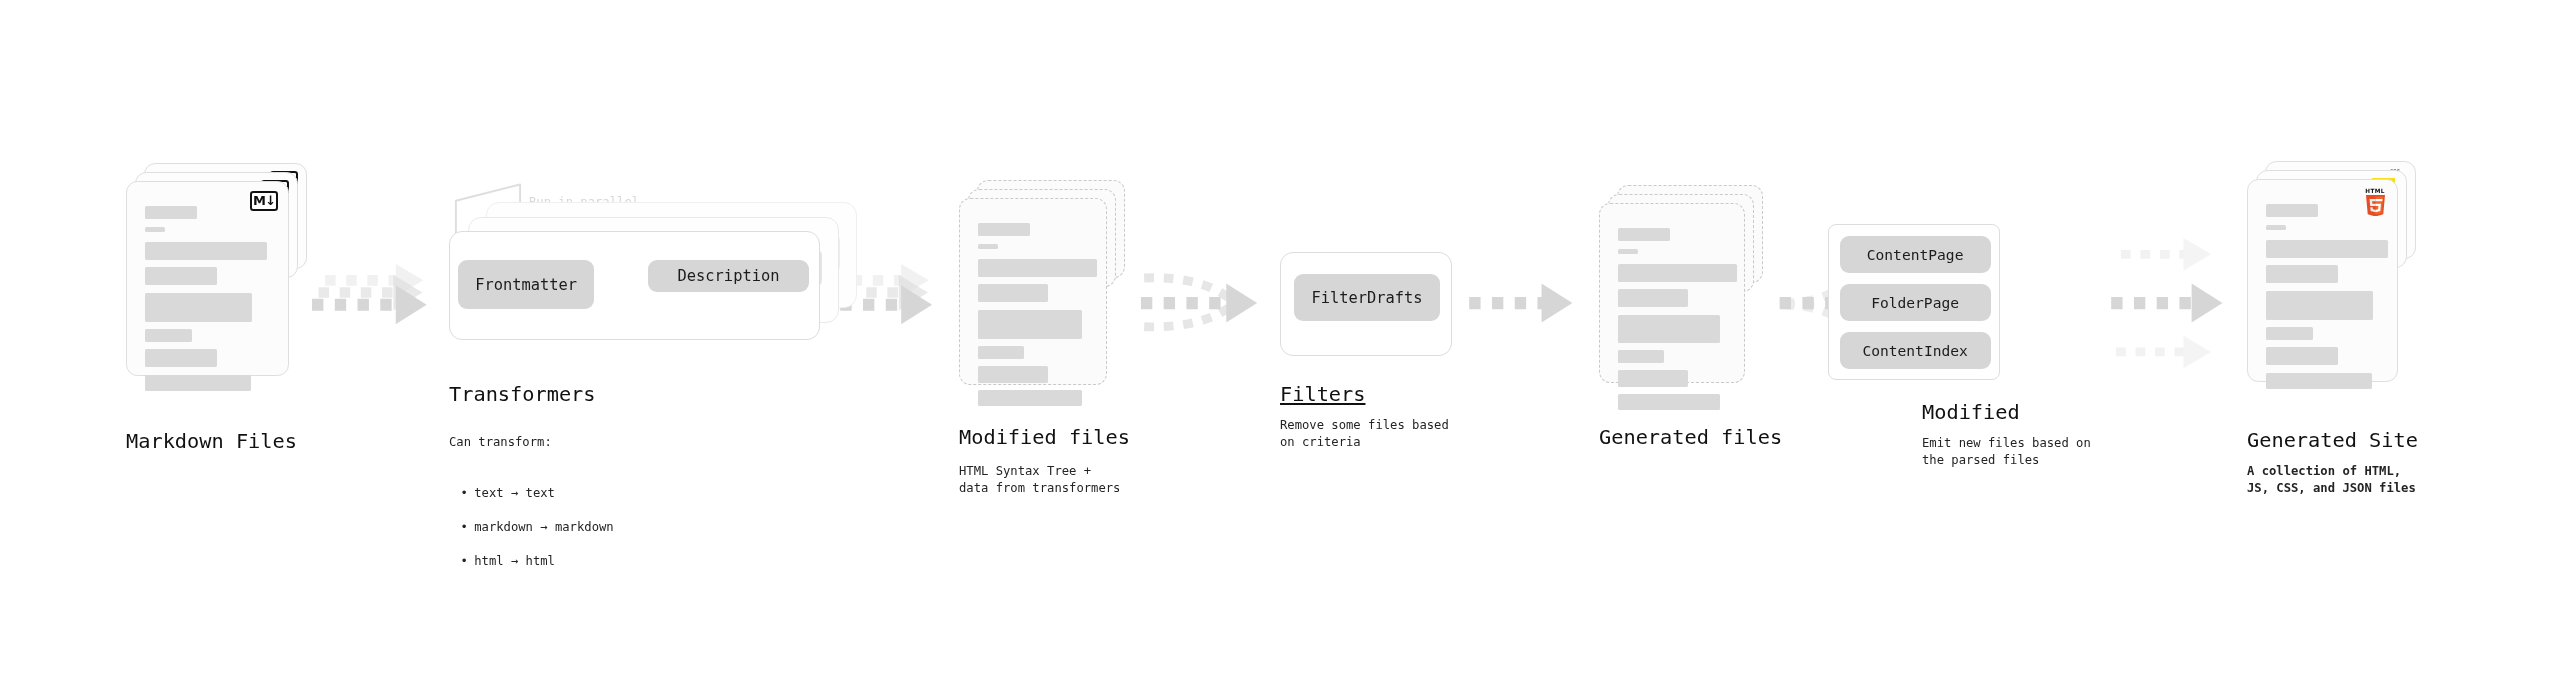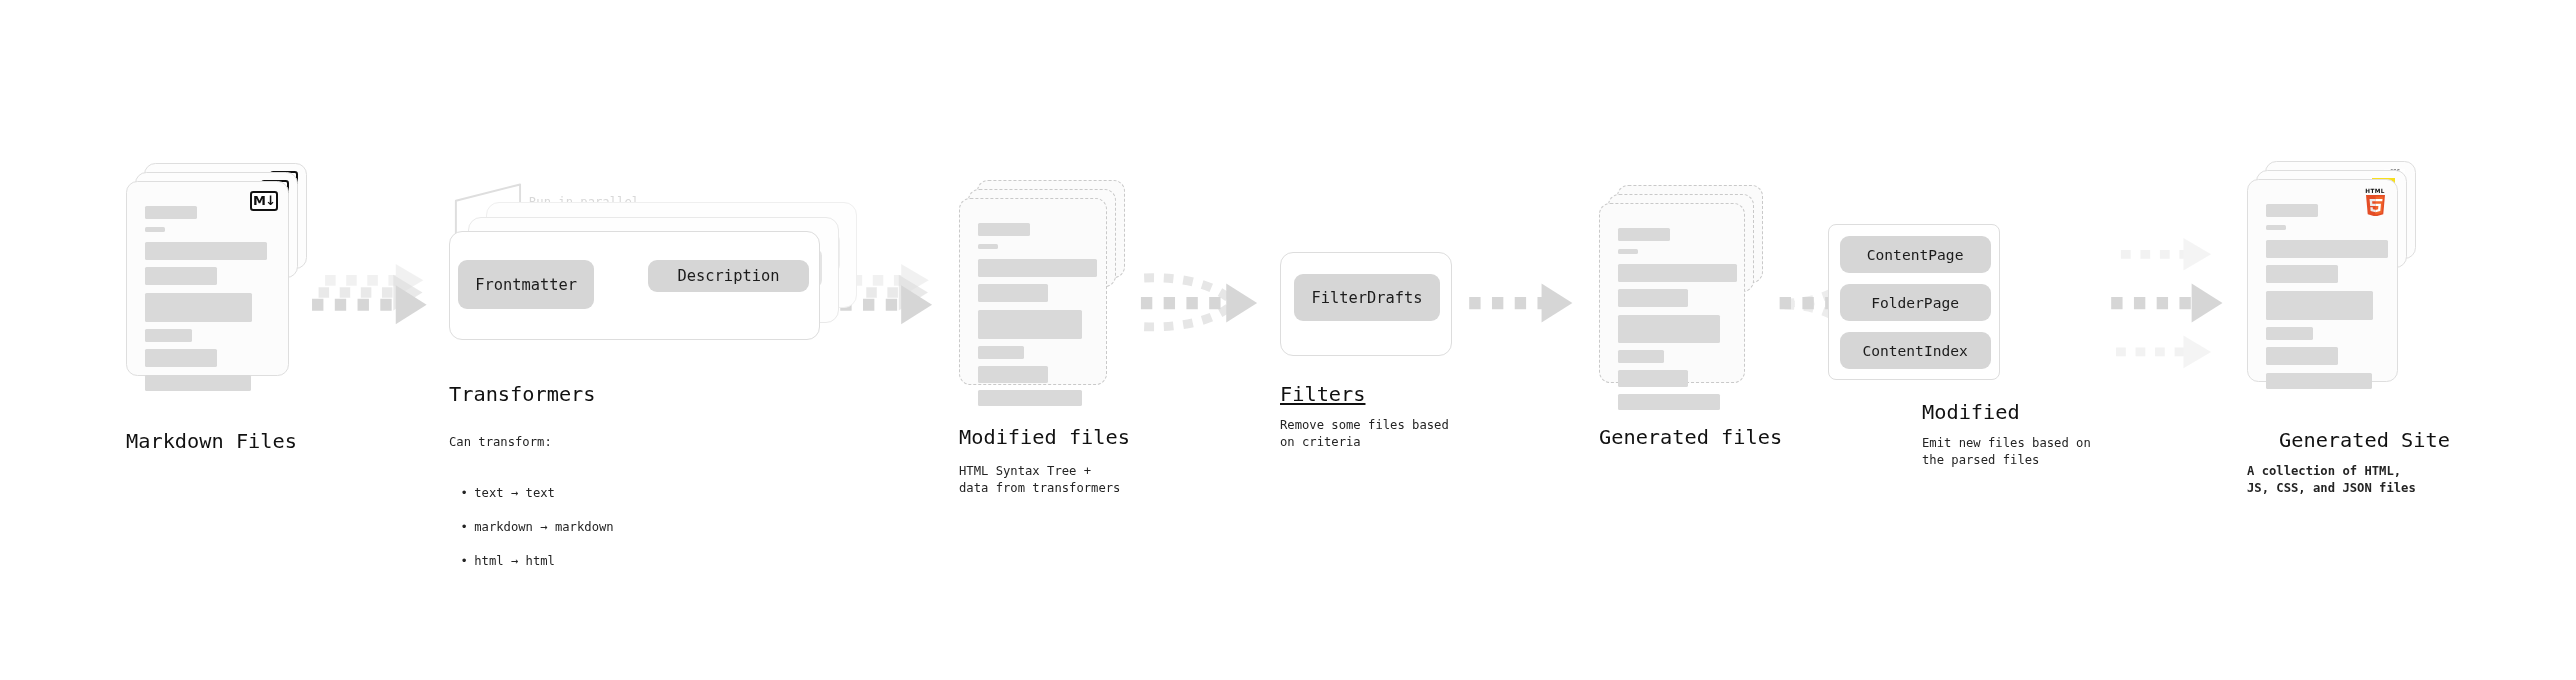--- a/index.html
+++ b/index.html
@@ -392,18 +392,18 @@
         <div class="line" style="width:122px; height:18px;"></div>
         <div class="line" style="width:72px; height:18px;"></div>
         <div class="line" style="width:107px; height:29px;"></div>
         <div class="line" style="width:47px; height:13px;"></div>
         <div class="line" style="width:72px; height:18px;"></div>
         <div class="line" style="width:106px; height:16.3px;"></div>
       </div>
     </div>
   </div>
 
-  <div class="caption-title" style="left:2247px; top:428px;margin-left:32px;">Generated Site</div>
+  <div class="caption-title" style="left:2247px; top:428px;">Generated Site</div>
   <div class="caption-sub" style="left:2247px; top:463px;font-weight:bold;">A collection of HTML,
 JS, CSS, and JSON files</div>
 
 </div>
 
 
 </body></html>

